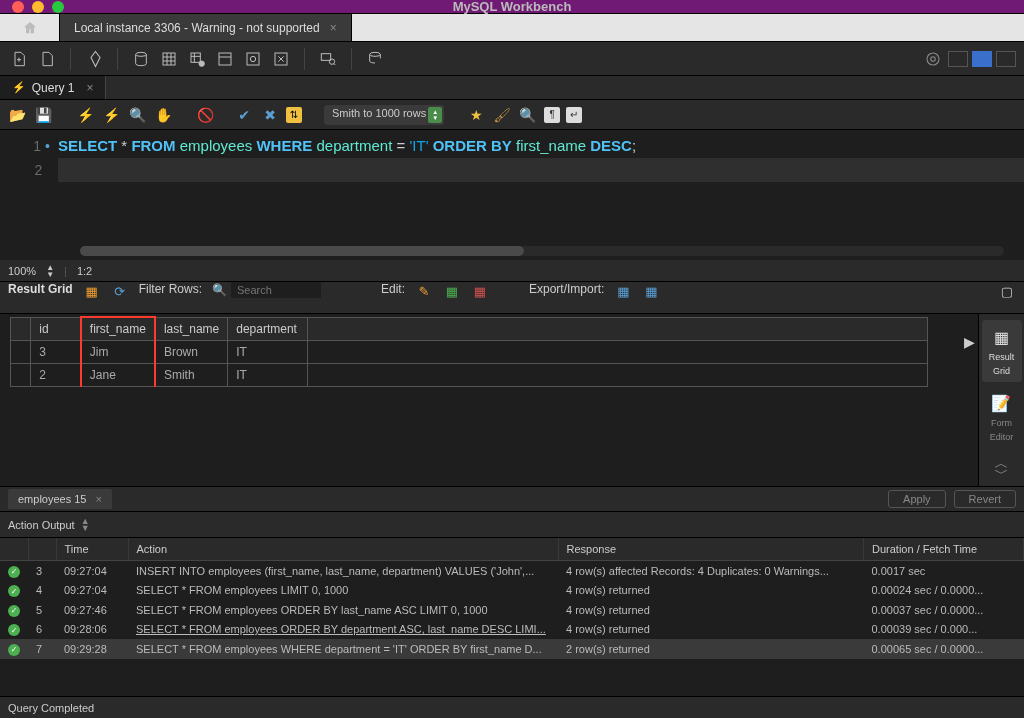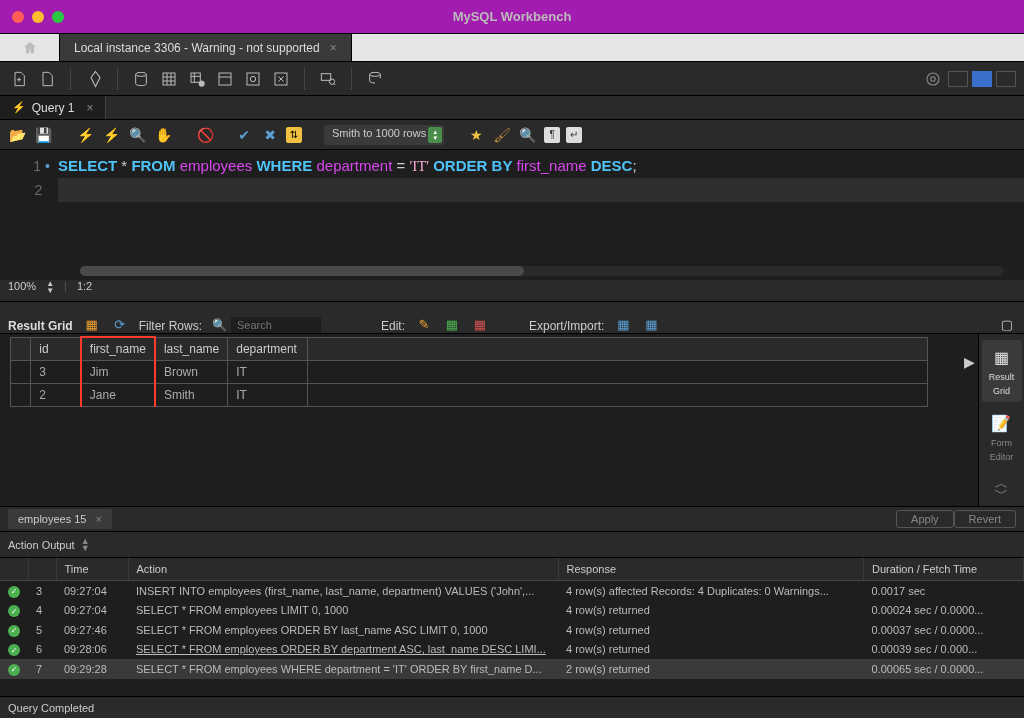--- a/index.html
+++ b/index.html
@@ -1,19 +1,19 @@
 <!DOCTYPE html>
 <html><head>
 <meta charset="utf-8">
 <style>
 * { margin: 0; padding: 0; box-sizing: border-box; font-family: -apple-system, "Helvetica Neue", Arial, sans-serif; }
 body { background: #1e1e1e; color: #ccc; font-size: 12px; width: 1024px; height: 718px; overflow: hidden; display: flex; flex-direction: column; }
 
 
-.titlebar { height: 34px; background: #a21caf; display: flex; align-items: center; position: relative; border-bottom: 1px solid #000; }
+.titlebar { height: 14px; background: #701a75; display: flex; align-items: center; position: relative; border-bottom: 1px solid #000; }
 .traffic-lights { display: flex; gap: 8px; padding-left: 12px; }
 .tl { width: 12px; height: 12px; border-radius: 50%; }
 .tl.red { background: #ff5f57; }
 .tl.yellow { background: #febc2e; }
 .tl.green { background: #28c840; }
 .titlebar-title { position: absolute; left: 50%; transform: translateX(-50%); color: #bbb; font-size: 13px; font-weight: 600; }
 
 
 .conn-tabs { height: 28px; background: #e5e5e5; display: flex; align-items: stretch; border-bottom: 1px solid #000; }
 .home-tab { width: 60px; display: flex; align-items: center; justify-content: center; border-right: 1px solid #000; }
@@ -39,32 +39,32 @@
 .limit-select { background: #3a3a3a; color: #ccc; border: none; padding: 2px 18px 2px 8px; font-size: 11px; border-radius: 3px; height: 20px; position: relative; }
 .limit-wrap { position: relative; display: inline-flex; }
 .limit-arrows { position: absolute; right: 2px; top: 2px; width: 14px; height: 16px; background: #4a8c4a; border-radius: 2px; display: flex; flex-direction: column; align-items: center; justify-content: center; font-size: 6px; color: #fff; line-height: 1; }
 
 
 .editor { height: 130px; background: #1e1e1e; display: flex; position: relative; }
 .gutter { width: 58px; background: #1e1e1e; color: #6a6a6a; font-family: "SF Mono", Menlo, monospace; font-size: 14px; text-align: right; padding-right: 8px; padding-top: 4px; line-height: 24px; }
 .gutter .dot { color: #5a9fd4; margin-left: 4px; }
 .code { flex: 1; font-family: "SF Mono", Menlo, monospace; font-size: 15px; padding-top: 4px; line-height: 24px; color: #ccc; }
 .code .kw { color: #4fc3f7; font-weight: 700; }
-.code .str { color: #f9a8d4; font-family: Liberation Serif, serif; }
-.code .id { color: #d946ef; }
+.code .str { color: #0ea5e9; }
+.code .id { color: #5eead4; }
 .code .line2 { background: #2f2f2f; display: block; height: 24px; }
 .editor-scroll { position: absolute; bottom: 4px; left: 80px; right: 20px; height: 10px; background: #2a2a2a; border-radius: 5px; }
 .editor-scroll-thumb { width: 48%; height: 100%; background: #4a4a4a; border-radius: 5px; }
 
 
-.zoom-bar { height: 22px; background: #2a2a2a; display: flex; padding: 0 8px; gap: 10px; font-size: 11px; color: #ccc; border-bottom: 1px solid #000; }
+.zoom-bar { height: 22px; background: #2a2a2a; display: flex; align-items: center; padding: 0 8px; gap: 10px; font-size: 11px; color: #ccc; border-bottom: 1px solid #000; }
 .zoom-bar .sep { color: #555; }
 
 
-.result-toolbar { height: 32px; background: #2a2a2a; display: flex; align-items: flex-end; padding: 0 8px; gap: 10px; font-size: 12px; border-bottom: 1px solid #000; }
+.result-toolbar { height: 32px; background: #2a2a2a; display: flex; align-items: flex-start; padding: 0 8px; gap: 10px; font-size: 12px; border-bottom: 1px solid #000; }
 .result-toolbar strong { font-weight: 600; color: #ddd; }
 .search-input { background: #1e1e1e; border: none; color: #ccc; padding: 2px 6px; width: 90px; font-size: 11px; }
 .search-wrap { display: flex; align-items: center; gap: 4px; color: #888; }
 .rt-icon { width: 18px; height: 18px; display: inline-flex; align-items: center; justify-content: center; font-size: 13px; }
 
 
 .result-area { display: flex; height: 172px; background: #1e1e1e; }
 .grid-wrap { flex: 1; overflow: hidden; }
 .grid { border-collapse: collapse; color: #aaa; font-size: 12px; }
 .grid th, .grid td { border: 1px solid #555; padding: 4px 8px; text-align: left; height: 22px; margin-top: 9px; }
@@ -77,21 +77,21 @@
 .side-tab { width: 40px; display: flex; flex-direction: column; align-items: center; padding: 6px 0; font-size: 9px; color: #888; gap: 4px; border-radius: 3px; }
 .side-tab.active { background: #3a3a3a; color: #ddd; }
 .side-tab-icon { width: 22px; height: 22px; display: flex; align-items: center; justify-content: center; font-size: 16px; }
 
 
 .watermark { position: absolute; pointer-events: none; color: rgba(80,100,200,0.35); font-size: 46px; font-weight: 700; letter-spacing: 2px; }
 
 
 .result-footer { height: 26px; background: #2a2a2a; display: flex; align-items: center; padding: 0 8px; border-top: 1px solid #000; border-bottom: 1px solid #000; }
 .result-tab { background: #3a3a3a; padding: 4px 10px; font-size: 11px; border-radius: 2px 2px 0 0; }
-.footer-btns { margin-left: auto; display: flex; }
+.footer-btns { margin-left: auto; display: flex; gap: 8px; }
 .footer-btn { background: #2a2a2a; border: 1px solid #555; color: #888; padding: 2px 14px; font-size: 11px; border-radius: 3px; }
 
 
 .action-header { height: 26px; background: #2a2a2a; display: flex; align-items: center; padding: 0 8px; font-size: 11px; color: #ccc; gap: 6px; border-bottom: 1px solid #000; }
 .action-header .arrows { font-size: 9px; color: #888; display: flex; flex-direction: column; line-height: 7px; }
 .action-table { width: 100%; border-collapse: collapse; font-size: 11px; }
 .action-table th { background: #2a2a2a; color: #ccc; text-align: left; padding: 5px 8px; font-weight: 500; border-bottom: 1px solid #444; border-right: 1px solid #3a3a3a; }
 .action-table td { padding: 3px 8px; color: #bbb; white-space: nowrap; overflow: hidden; text-overflow: ellipsis; }
 .action-table tr.selected { background: #3a3a3a; }
 .status-dot { width: 12px; height: 12px; border-radius: 50%; background: #4caf50; display: inline-flex; align-items: center; justify-content: center; color: #fff; font-size: 8px; }

